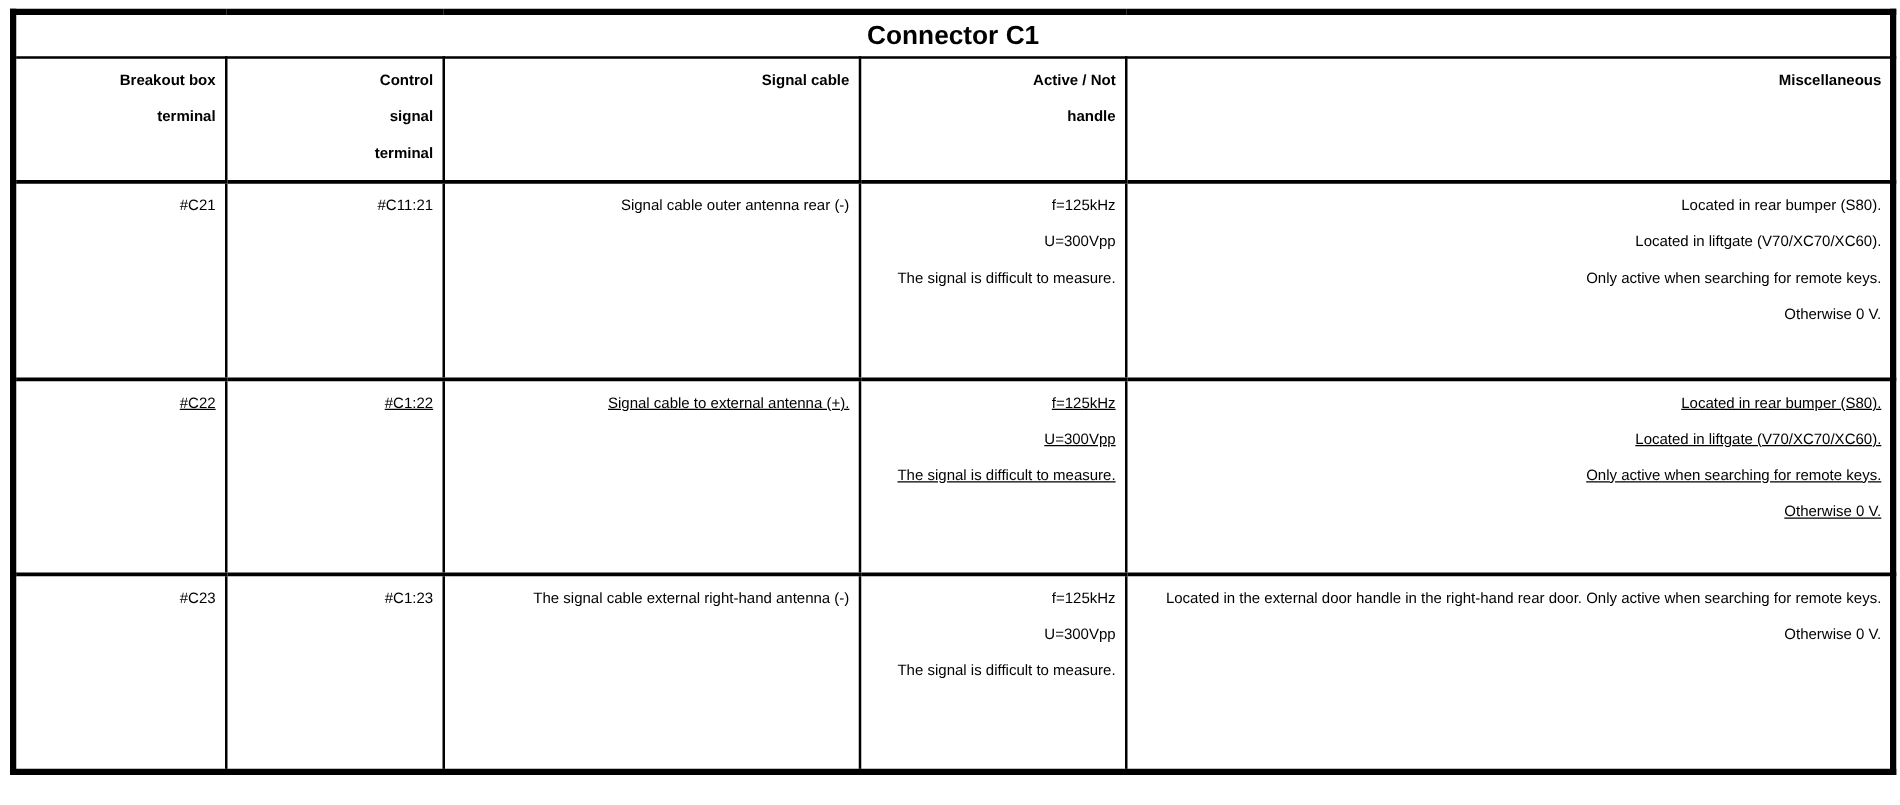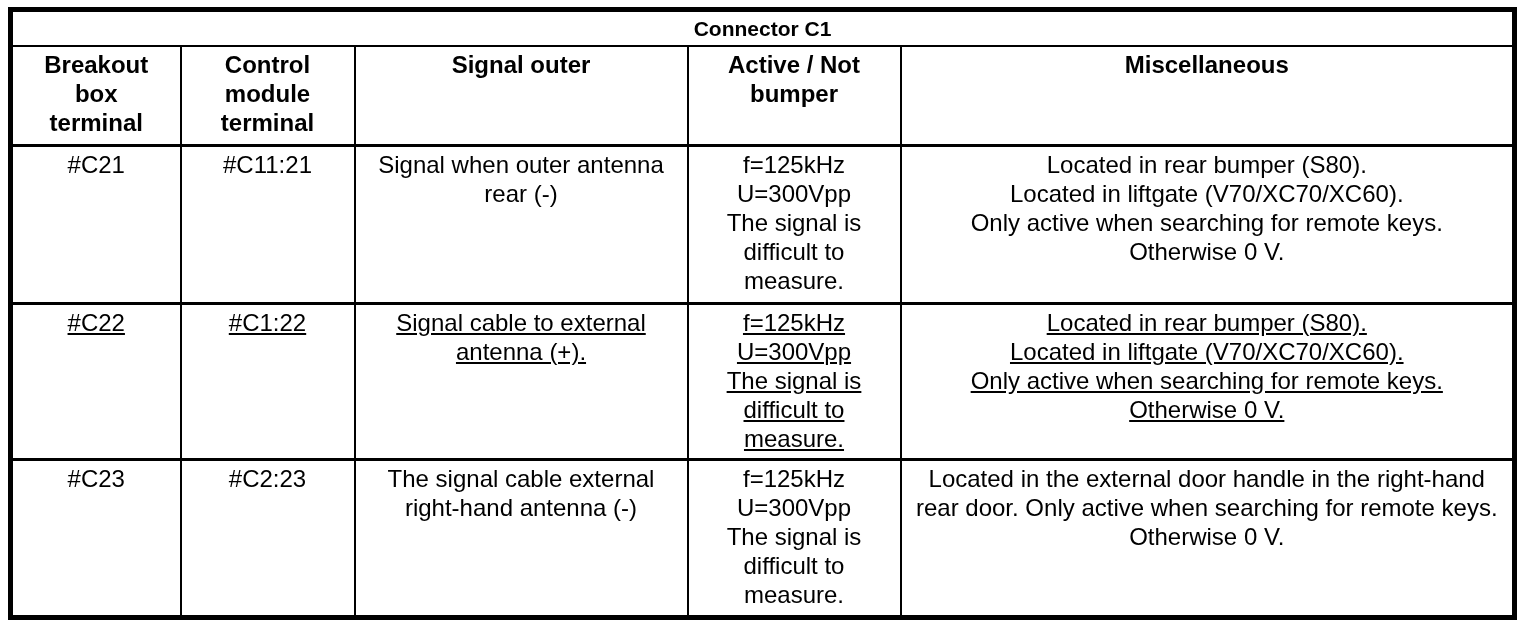--- a/index.html
+++ b/index.html
@@ -19,22 +19,22 @@
   }
   table.conn-table {
     border-collapse: collapse;
     table-layout: fixed;
     width: 1504px;
     border: 5px solid #000000;
   }
   th, td {
     border: 2px solid #000000;
     vertical-align: top;
-    text-align: center;
-    font-size: 24px;
+    text-align: right;
+    font-size: 12px;
     line-height: 29px;
     padding: 3px 7px 4px 7px;
     white-space: pre-line;
     overflow: hidden;
   }
   tr.title-row th {
     height: 36px;
     text-align: center;
     vertical-align: middle;
     font-weight: bold;
@@ -66,33 +66,33 @@
       <col style="width:614px">
     </colgroup>
     <thead>
       <tr class="title-row">
         <th colspan="5">Connector C1</th>
       </tr>
       <tr class="header-row">
         <th>Breakout box
 terminal</th>
         <th>Control
-module
+signal
 terminal</th>
-        <th>Signal outer</th>
+        <th>Signal cable</th>
         <th>Active / Not
-bumper</th>
+handle</th>
         <th>Miscellaneous</th>
       </tr>
     </thead>
     <tbody>
       <tr class="data-row-1">
         <td>#C21</td>
         <td>#C11:21</td>
-        <td>Signal when outer antenna rear (-)</td>
+        <td>Signal cable outer antenna rear (-)</td>
         <td>f=125kHz
 U=300Vpp
 The signal is difficult to measure.</td>
         <td>Located in rear bumper (S80).
 Located in liftgate (V70/XC70/XC60).
 Only active when searching for remote keys.
 Otherwise 0 V.</td>
       </tr>
       <tr class="data-row-2">
         <td>#C22</td>
@@ -101,21 +101,21 @@
         <td>f=125kHz
 U=300Vpp
 The signal is difficult to measure.</td>
         <td>Located in rear bumper (S80).
 Located in liftgate (V70/XC70/XC60).
 Only active when searching for remote keys.
 Otherwise 0 V.</td>
       </tr>
       <tr class="data-row-3">
         <td>#C23</td>
-        <td>#C2:23</td>
+        <td>#C1:23</td>
         <td>The signal cable external right-hand antenna (-)</td>
         <td>f=125kHz
 U=300Vpp
 The signal is difficult to measure.</td>
         <td>Located in the external door handle in the right-hand rear door. Only active when searching for remote keys. Otherwise 0 V.</td>
       </tr>
     </tbody>
   </table>
 </div>
 

